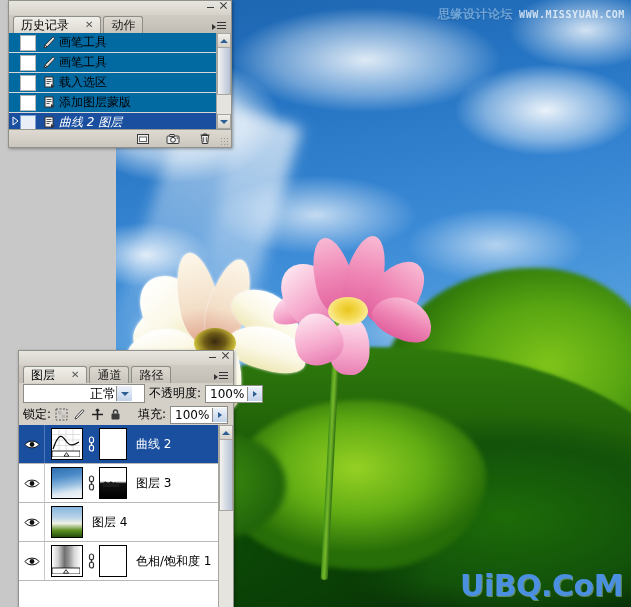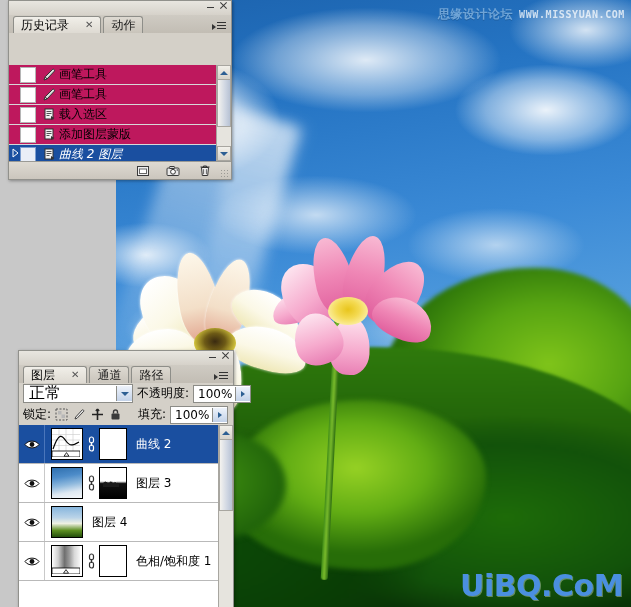--- a/index.html
+++ b/index.html
@@ -153,21 +153,21 @@
   .tab.active{background:linear-gradient(180deg,#f1efe9,#dedad2);color:#000;}
   .tab .tab-x{font-size:10px;color:#555;}
   .panel-menu{
     position:absolute;right:5px;bottom:1px;width:14px;height:11px;cursor:pointer;
   }
   .panel-menu .tri{position:absolute;left:0;top:3px;width:0;height:0;
     border-left:4px solid #333;border-top:3px solid transparent;border-bottom:3px solid transparent;}
   .panel-menu .ln{position:absolute;right:0;width:9px;height:1px;background:#333;}
   .panel-menu .ln.l1{top:1px;} .panel-menu .ln.l2{top:4px;} .panel-menu .ln.l3{top:7px;}
 
-  .panel-body{background:#be185d;position:relative;margin-top:32px;}
+  .panel-body{background:#0369a1;position:relative;}
   .panel-footer{
     height:17px;background:linear-gradient(180deg,#dedad2,#cbc6bd);
     border-top:1px solid #9a9a95;
     display:flex;align-items:center;justify-content:flex-end;gap:14px;
     padding-right:18px;position:relative;
   }
   .grip{position:absolute;right:2px;bottom:1px;width:9px;height:9px;
     background-image:radial-gradient(#8d8d88 40%,transparent 41%);
     background-size:3px 3px;opacity:.8;}
 
@@ -205,22 +205,22 @@
 
   
   #layers-panel{left:18px;top:350px;width:214px;}
   .opt-row{
     height:21px;display:flex;align-items:center;gap:4px;
     padding:0 4px;background:#d4d0c8;
   }
   .combo{
     height:17px;min-width:100px;flex:0 0 103px;
     border:1px solid #8c8c87;background:#fff;
-    display:flex;align-items:center;justify-content:space-between;
-    padding:0 0 0 5px;font-size:16px;cursor:pointer;
+    display:flex;align-items:center;justify-content:flex-end;
+    padding:0 12px 0 5px;font-size:13px;cursor:pointer;
   }
   .combo .cb-arrow{
     width:15px;height:15px;margin:0;flex:0 0 auto;
     background:linear-gradient(180deg,#eef3fb,#c3d2e8);
     border-left:1px solid #8c8c87;position:relative;
   }
   .combo .cb-arrow::after{
     content:"";position:absolute;left:4px;top:6px;width:0;height:0;
     border-left:4px solid transparent;border-right:4px solid transparent;border-top:4px solid #2d5f93;
   }

